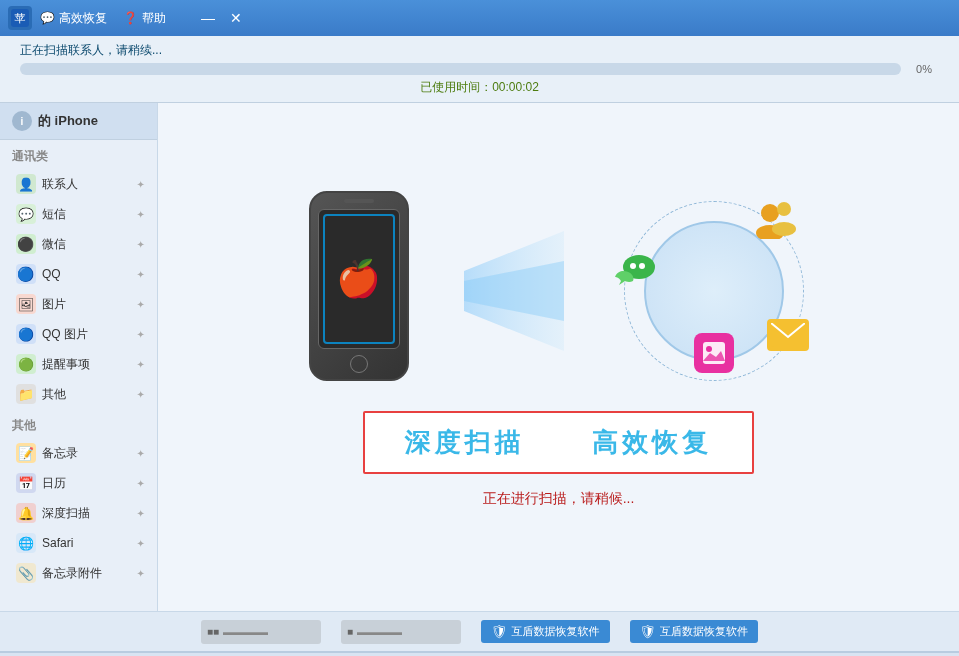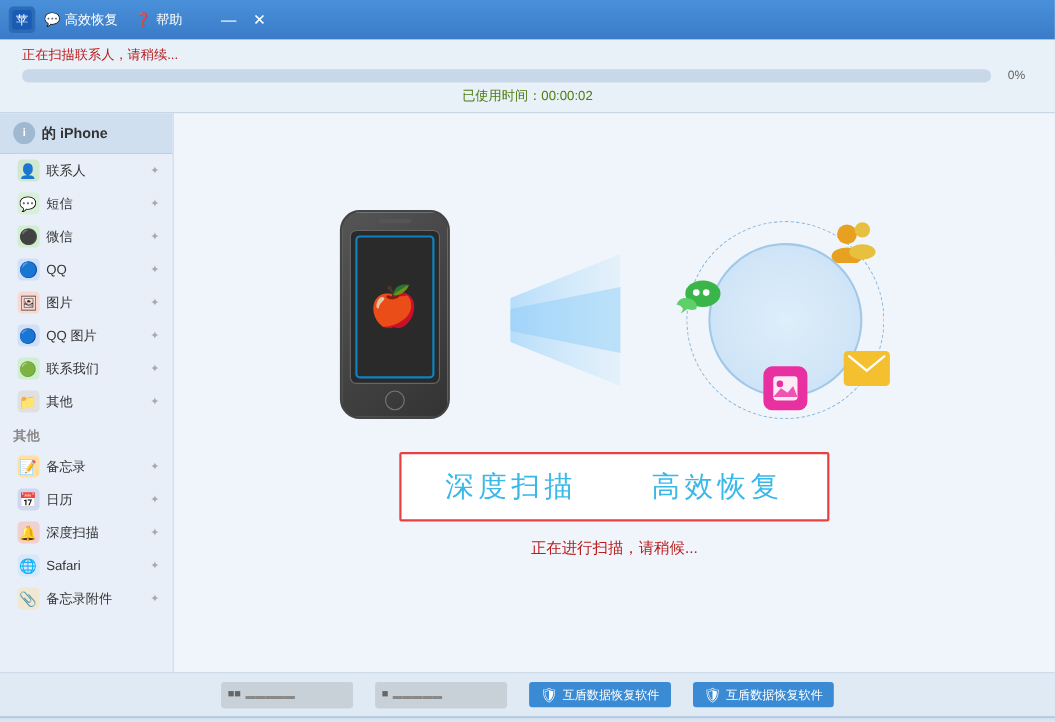--- a/index.html
+++ b/index.html
@@ -68,21 +68,21 @@
     .progress-area {
       background: #e8f0f8;
       padding: 6px 20px 6px 20px;
       display: flex;
       flex-direction: column;
       gap: 4px;
       border-bottom: 1px solid #c0d0e0;
     }
     .progress-label {
       font-size: 12px;
-      color: #b91c1c;
+      color: #0c4a6e;
     }
     .progress-bar-wrap {
       display: flex;
       align-items: center;
       gap: 8px;
     }
     .progress-bar-bg {
       flex: 1;
       height: 12px;
       background: #c8d8e8;
@@ -325,21 +325,21 @@
       border: 2px solid #e84040;
       padding: 12px 40px;
       display: inline-block;
       margin-bottom: 16px;
       background: white;
       border-radius: 2px;
     }
     .tagline-text {
       font-size: 26px;
       color: #3ab8e8;
-      font-weight: normal;
+      font-weight: bold;
       letter-spacing: 4px;
     }
 
     
     .status-text {
       font-size: 14px;
       color: #b91c1c;
       margin-bottom: 16px;
     }
 
@@ -429,20 +429,21 @@
 </div>
 
 <div class="main-layout">
 
   <div class="sidebar">
     <div class="device-header">
       <div class="device-avatar">i</div>
       <span>的 iPhone</span>
     </div>
 
+    <div class="sidebar-section-label">通讯类</div>
     <div class="sidebar-item">
       <div class="sidebar-item-icon" style="background:#d0e8d0">👤</div>
       <span class="sidebar-item-label">联系人</span>
       <span class="sidebar-item-arrow">✦</span>
     </div>
     <div class="sidebar-item">
       <div class="sidebar-item-icon" style="background:#d8f0d8">💬</div>
       <span class="sidebar-item-label">短信</span>
       <span class="sidebar-item-arrow">✦</span>
     </div>
@@ -462,21 +463,21 @@
       <span class="sidebar-item-label">图片</span>
       <span class="sidebar-item-arrow">✦</span>
     </div>
     <div class="sidebar-item">
       <div class="sidebar-item-icon" style="background:#d0e0f8">🔵</div>
       <span class="sidebar-item-label">QQ 图片</span>
       <span class="sidebar-item-arrow">✦</span>
     </div>
     <div class="sidebar-item">
       <div class="sidebar-item-icon" style="background:#d0eed0">🟢</div>
-      <span class="sidebar-item-label">联系我们</span>
+      <span class="sidebar-item-label">提醒事项</span>
       <span class="sidebar-item-arrow">✦</span>
     </div>
     <div class="sidebar-item">
       <div class="sidebar-item-icon" style="background:#e0e0e0">📁</div>
       <span class="sidebar-item-label">其他</span>
       <span class="sidebar-item-arrow">✦</span>
     </div>
 
     <div class="sidebar-section-label">其他</div>
     <div class="sidebar-item">

